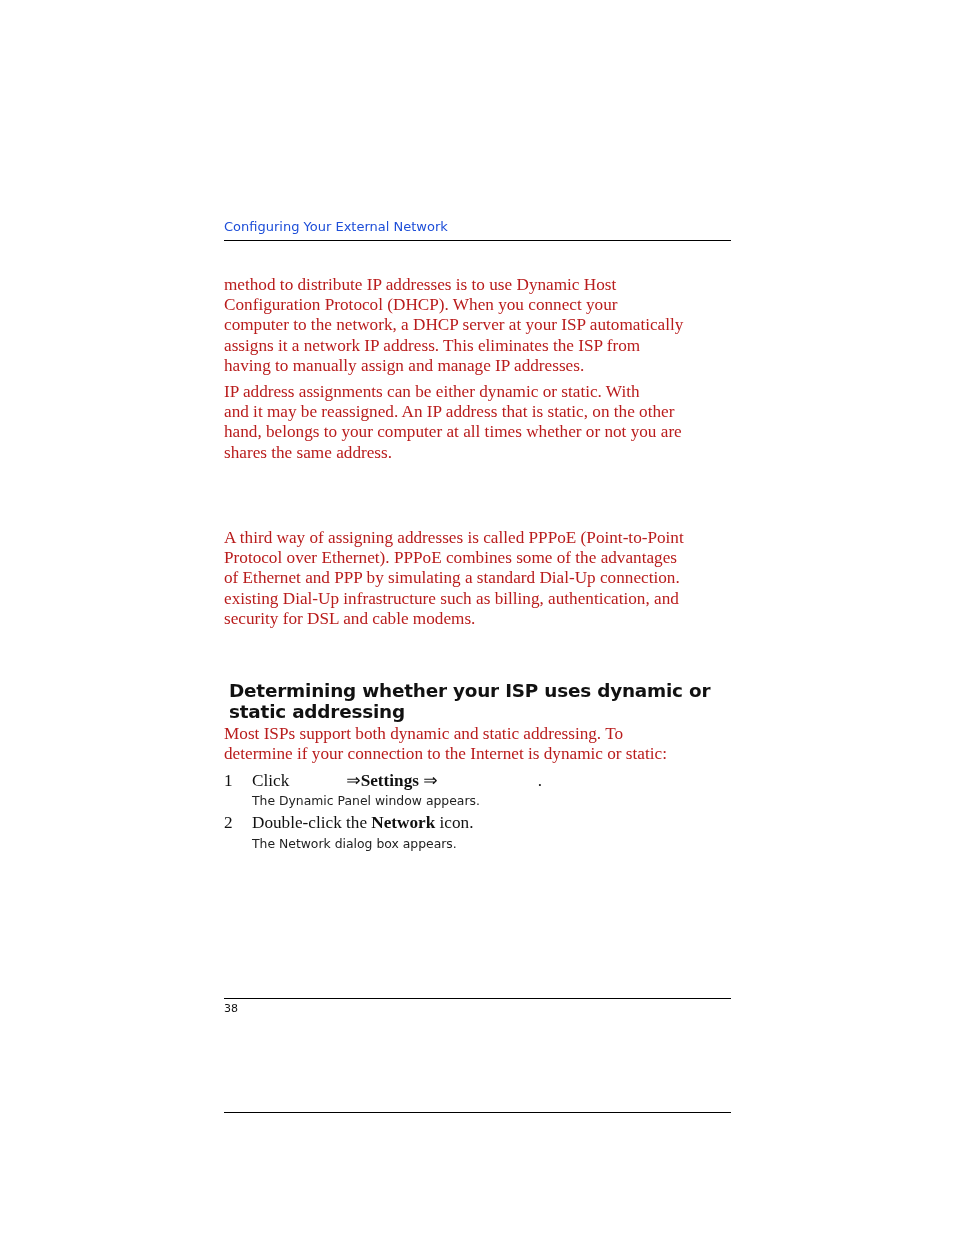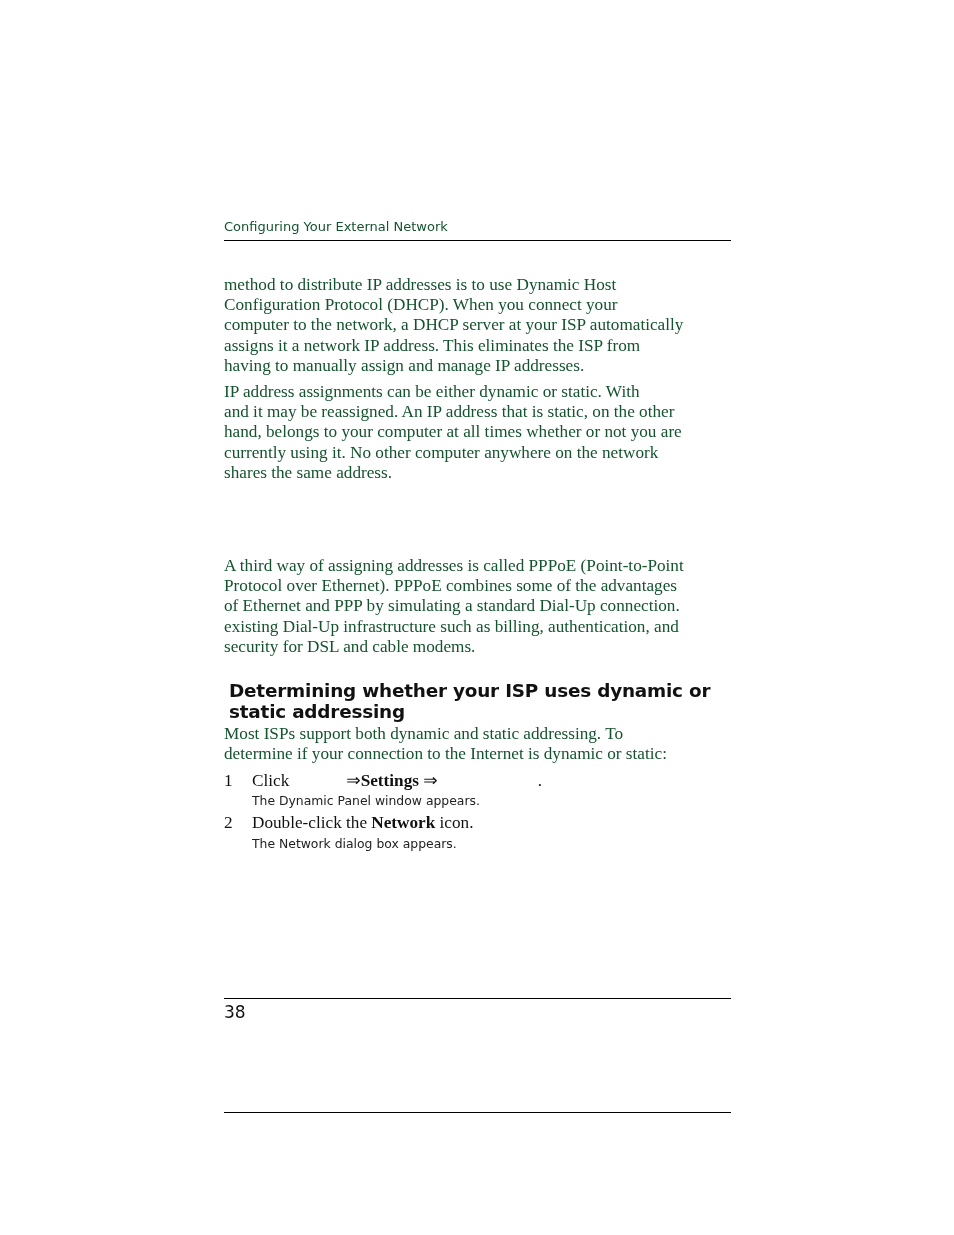--- a/index.html
+++ b/index.html
@@ -18,51 +18,51 @@
       position: absolute;
       left: 0; top: 0;
       width: 954px; height: 1235px;
     }
     .running-head {
       position: absolute;
       left: 224px;
       top: 219px;
       font-family: "DejaVu Sans", sans-serif;
       font-size: 13px;
-      color: #14532d;
+      color: #1d4ed8;
       letter-spacing: 0;
       white-space: nowrap;
     }
     .rule {
       position: absolute;
       left: 224px;
       width: 507px;
       height: 0;
       border-top: 1px solid #000;
     }
     .rule.top { top: 240px; }
     .rule.foot { top: 998px; }
     .rule.bottom { top: 1112px; }
     .body-text {
       position: absolute;
       left: 224px;
       width: 510px;
       font-family: "Liberation Serif", serif;
       font-size: 17.2px;
       line-height: 20.2px;
-      color: #14532d;
+      color: #b91c1c;
     }
     .para {
       margin: 0;
       white-space: nowrap;
     }
     .para .line { display: block; }
     #p1 { top: 275px; }
     #p2 { top: 382px; }
-    #p3 { top: 556px; }
+    #p3 { top: 528px; }
     .heading {
       position: absolute;
       left: 224px;
       top: 676px;
       font-family: "DejaVu Sans", sans-serif;
       font-weight: bold;
       font-size: 18.4px;
       line-height: 20.5px;
       color: #111;
       white-space: nowrap;
@@ -101,21 +101,21 @@
       color: #222;
       white-space: nowrap;
     }
     #result1 { top: 794px; }
     #result2 { top: 837px; }
     .page-number {
       position: absolute;
       left: 224px;
       top: 1002px;
       font-family: "DejaVu Sans", sans-serif;
-      font-size: 17px;
+      font-size: 11px;
       color: #111;
     }
   </style>
 </head>
 <body>
 
 <div class="page">
 
   <div class="running-head">Configuring Your External Network</div>
   <div class="rule top"></div>
@@ -125,21 +125,20 @@
     <span class="line">Configuration Protocol (DHCP). When you connect your</span>
     <span class="line">computer to the network, a DHCP server at your ISP automatically</span>
     <span class="line">assigns it a network IP address. This eliminates the ISP from</span>
     <span class="line">having to manually assign and manage IP addresses.</span>
   </div>
 
   <div class="body-text para" id="p2">
     <span class="line">IP address assignments can be either dynamic or static. With</span>
     <span class="line">and it may be reassigned. An IP address that is static, on the other</span>
     <span class="line">hand, belongs to your computer at all times whether or not you are</span>
-    <span class="line">currently using it. No other computer anywhere on the network</span>
     <span class="line">shares the same address.</span>
   </div>
 
   <div class="body-text para" id="p3">
     <span class="line">A third way of assigning addresses is called PPPoE (Point-to-Point</span>
     <span class="line">Protocol over Ethernet). PPPoE combines some of the advantages</span>
     <span class="line">of Ethernet and PPP by simulating a standard Dial-Up connection.</span>
     <span class="line">existing Dial-Up infrastructure such as billing, authentication, and</span>
     <span class="line">security for DSL and cable modems.</span>
   </div>

